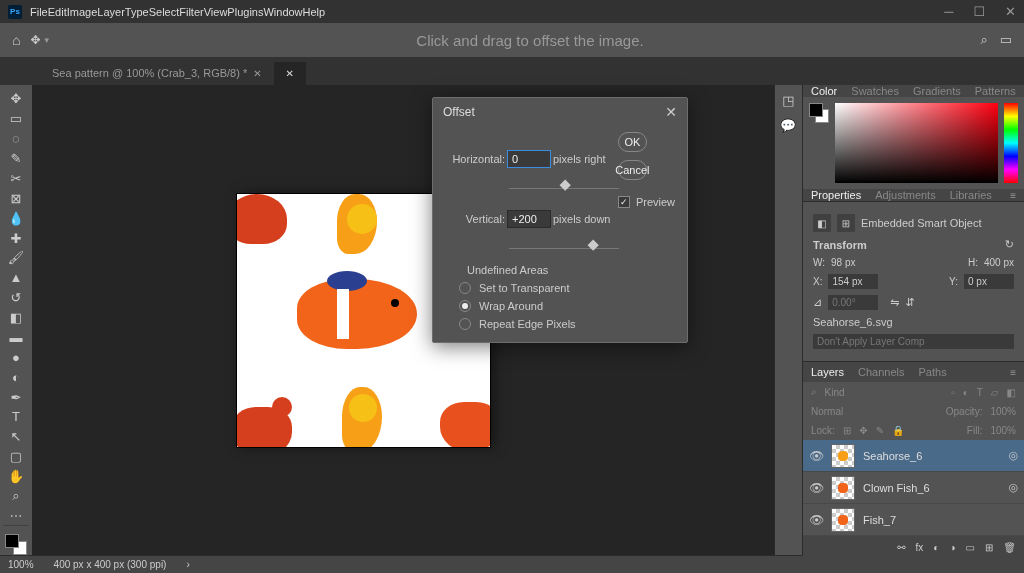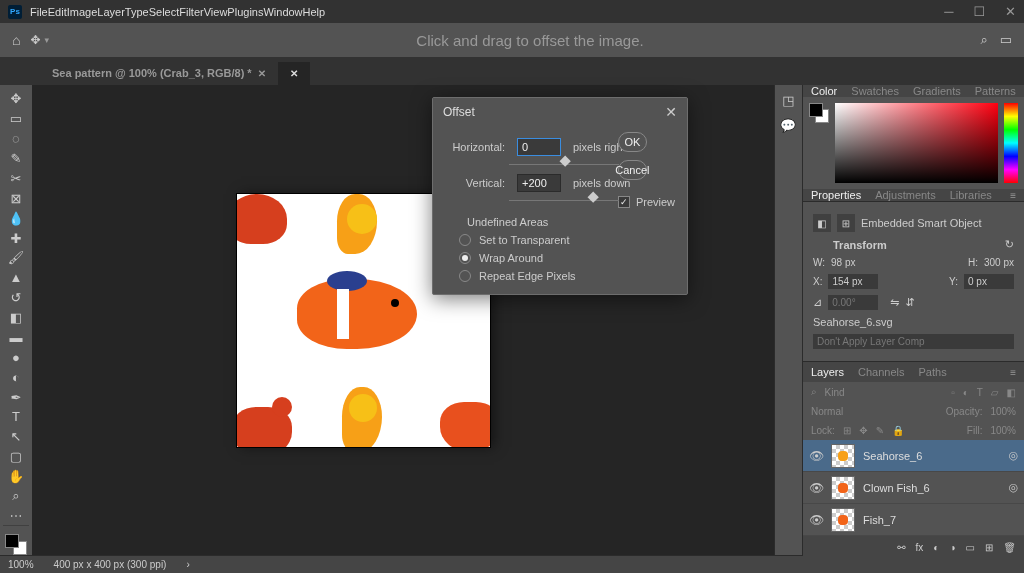--- a/index.html
+++ b/index.html
@@ -12,21 +12,21 @@
 .win-controls { margin-left: auto; display: flex; gap: 20px; color: #999; font-size: 13px; }
 
 .options-bar { height: 34px; background: #535353; display: flex; align-items: center; padding: 0 12px; position: relative; }
 .options-bar .home-icon { color: #ccc; font-size: 14px; margin-right: 10px; }
 .options-bar .move-icon { color: #ccc; font-size: 12px; margin-right: 4px; }
 .options-bar .dd { font-size: 9px; color: #999; }
 .options-bar .hint { position: absolute; left: 50%; transform: translateX(-50%); color: #999; font-size: 15px; margin-left: 18px; }
 .options-bar .right-icons { margin-left: auto; display: flex; gap: 12px; color: #ccc; font-size: 13px; }
 
 .tabs-bar { height: 28px; background: #323232; display: flex; align-items: end; padding-left: 40px; }
-.tab { padding: 6px 12px; color: #999; font-size: 11px; display: flex; align-items: center; gap: 6px; font-weight: bold; }
+.tab { padding: 6px 12px; color: #999; font-size: 11px; display: flex; align-items: center; gap: 6px; }
 .tab.active { background: #252525; color: #ddd; }
 .tab .close { font-size: 10px; }
 
 .workspace { display: flex; height: calc(573px - 23px - 34px - 28px - 18px); }
 
 .toolbar { width: 32px; background: #535353; display: flex; flex-direction: column; align-items: center; padding-top: 4px; gap: 0; }
 .tool { width: 26px; height: 21px; display: flex; align-items: center; justify-content: center; color: #ccc; font-size: 13px; cursor: pointer; }
 .tool.sep { border-bottom: 1px solid #404040; margin-bottom: 2px; }
 .swatch-fg-bg { margin-top: 6px; position: relative; width: 22px; height: 22px; }
 .swatch-fg-bg .fg { position: absolute; top: 0; left: 0; width: 14px; height: 14px; background: #000; border: 1px solid #888; }
@@ -61,21 +61,21 @@
 .color-panel { height: 100px; padding: 6px; display: flex; gap: 6px; }
 .color-panel .swatch-mini { position: relative; width: 20px; height: 20px; }
 .color-panel .swatch-mini .f { position: absolute; top: 0; left: 0; width: 14px; height: 14px; background: #000; border: 1px solid #888; }
 .color-panel .swatch-mini .b { position: absolute; bottom: 0; right: 0; width: 14px; height: 14px; background: #fff; border: 1px solid #888; }
 .color-field { flex: 1; height: 80px; background: linear-gradient(to bottom, rgba(0,0,0,0) 0%, #000 100%), linear-gradient(to right, #fff 0%, #ff0010 100%); position: relative; }
 .hue-strip { width: 14px; height: 80px; background: linear-gradient(to bottom, #f00, #ff0, #0f0, #0ff, #00f, #f0f, #f00); }
 
 .props-panel { border-top: 1px solid #2b2b2b; padding: 6px 10px; font-size: 11px; }
 .props-panel .row { display: flex; align-items: center; gap: 6px; margin: 6px 0; }
 .props-panel .icon-box { width: 18px; height: 18px; background: #404040; display: inline-flex; align-items: center; justify-content: center; font-size: 10px; }
-.props-panel .label { color: #ccc; font-weight: bold; margin-left: 20px; }
+.props-panel .label { color: #ccc; font-weight: bold; }
 .props-panel .field { display: flex; align-items: center; gap: 6px; font-size: 10px; color: #ccc; }
 .props-panel .input { background: #3a3a3a; border: none; color: #ccc; padding: 2px 4px; width: 50px; font-size: 10px; }
 .props-panel .disabled { color: #777; }
 
 .layers-panel { border-top: 1px solid #2b2b2b; flex: 1; display: flex; flex-direction: column; }
 .layers-controls { padding: 4px 8px; display: flex; align-items: center; gap: 8px; font-size: 10px; color: #888; }
 .layers-controls .sp { flex: 1; }
 .layer-list { flex: 1; overflow: hidden; }
 .layer-item { display: flex; align-items: center; height: 32px; padding: 0 6px; gap: 8px; border-bottom: 1px solid #484848; }
 .layer-item.selected { background: #4a6a8a; }
@@ -87,21 +87,21 @@
 .layer-item .smart { margin-left: auto; font-size: 11px; color: #ccc; }
 .layers-footer { height: 22px; background: #454545; display: flex; align-items: center; justify-content: flex-end; gap: 10px; padding: 0 8px; font-size: 10px; color: #ccc; }
 
 .status-bar { height: 18px; background: #454545; display: flex; align-items: center; padding: 0 8px; gap: 20px; font-size: 10px; color: #ccc; border-top: 1px solid #2b2b2b; }
 
 
 .dialog { position: absolute; top: 97px; left: 432px; width: 256px; background: #535353; border: 1px solid #6d6d6d; box-shadow: 0 4px 20px rgba(0,0,0,0.5); border-radius: 2px; }
 .dialog-title { height: 28px; display: flex; align-items: center; padding: 0 10px; background: #535353; color: #ddd; font-size: 12px; }
 .dialog-title .close { margin-left: auto; font-size: 14px; color: #ccc; cursor: pointer; }
 .dialog-body { padding: 8px 10px 12px 10px; position: relative; }
-.dlg-row { display: flex; align-items: center; gap: 12px; margin: 4px 0; font-size: 11px; color: #ccc; }
+.dlg-row { display: flex; align-items: center; gap: 2px; margin: 16px 0; font-size: 11px; color: #ccc; }
 .dlg-row .lab { width: 62px; text-align: right; }
 .dlg-row .inp { width: 44px; background: #3a3a3a; border: 1px solid #2b2b2b; color: #eee; padding: 2px 4px; font-size: 11px; text-align: left; }
 .dlg-row .inp.focus { border: 1px solid #3a8de0; }
 .dlg-row .unit { color: #ccc; }
 .slider { height: 10px; position: relative; margin: 0 6px 4px 66px; width: 110px; }
 .slider .track { position: absolute; top: 4px; left: 0; right: 0; height: 1px; background: #777; }
 .slider .thumb { position: absolute; top: 0; width: 8px; height: 8px; background: #ccc; transform: rotate(45deg) translateX(-50%); }
 .buttons { position: absolute; top: 6px; right: 10px; display: flex; flex-direction: column; gap: 8px; }
 .btn { width: 29px; height: 20px; border-radius: 10px; border: 1px solid #888; background: #535353; color: #eee; font-size: 11px; display: flex; align-items: center; justify-content: center; cursor: pointer; }
 .checkbox-row { display: flex; align-items: center; gap: 6px; margin-top: 8px; justify-content: flex-end; padding-right: 2px; }
@@ -244,21 +244,21 @@
         <span class="label">Transform</span>
         <span style="margin-left:auto">↻</span>
       </div>
       <div class="row">
         <span class="field">
             <span>W:</span>
             <span>98 px</span>
           </span>
         <span class="field" style="margin-left:auto">
             <span>H:</span>
-            <span>300 px</span>
+            <span>400 px</span>
           </span>
       </div>
       <div class="row">
         <span class="field">
             <span>X:</span>
             <input class="input" value="154 px" style="">
           </span>
         <span class="field" style="margin-left:auto">
             <span>Y:</span>
             <input class="input" value="0 px" style="">

